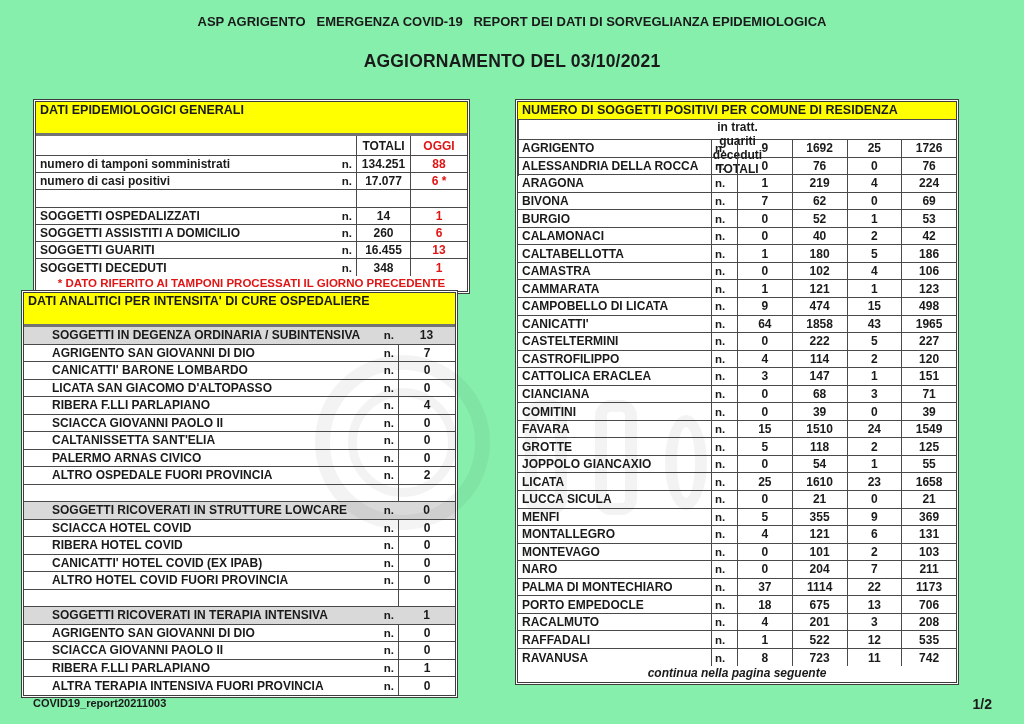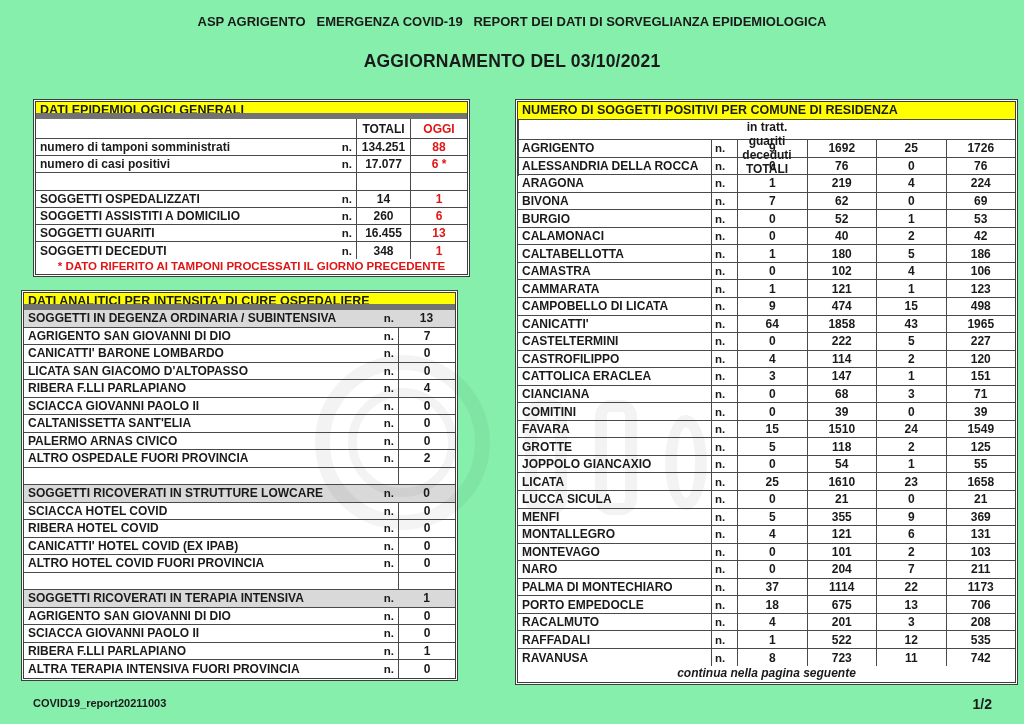--- a/index.html
+++ b/index.html
@@ -19,25 +19,25 @@
     text-align:center; font-size:13px; white-space:pre;
   }
   .title {
     position:absolute; top:51px; left:0; width:100%;
     text-align:center; font-size:17.5px; letter-spacing:.2px;
   }
 
   section { position:absolute; border:3px double #3d3d3d; background:#fff; }
   #t1 { left:33px; top:99px;  width:437px; }
   #t2 { left:21px; top:290px; width:437px; }
-  #t3 { left:515px; top:99px; width:503px; }
+  #t3 { left:515px; top:99px; width:444px; }
 
   .ytitle {
-    background:#ffff00; border-bottom:6px solid #737373;
-    font-size:12.5px; height:17px; line-height:16px;
+    background:#ffff00; border-bottom:3px solid #737373;
+    font-size:12.5px; height:34px; line-height:16px;
     padding:0 4px; white-space:nowrap; overflow:hidden;
   }
 
   .trow { display:flex; align-items:stretch; border-bottom:1px solid #4a4a4a; }
   .trow:last-child { border-bottom:none; }
 
   .lblcell {
     flex:1; display:flex; justify-content:space-between; align-items:center;
     padding:0 4px; font-size:12px; white-space:nowrap; overflow:hidden;
   }
@@ -52,21 +52,21 @@
   #t1 .head { height:20px; }
   #t1 .vcell.tot  { width:54px; }
   #t1 .vcell.oggi { width:57px; }
   .red { color:#e01515; }
   .footnote {
     height:15px; line-height:15px; text-align:center;
     font-size:11.5px; color:#e01515; white-space:nowrap;
   }
 
   
-  #t2 .trow { height:17.5px; }
+  #t2 .trow { height:17.5px;padding-left:24px; }
   #t2 .vcell { width:57px; }
   #t2 .trow.sub { background:#d9d9d9; }
   #t2 .trow.sub .vcell { border-left:none; }
   #t2 .trow.gap .lblcell { min-height:17px; }
 
   
   #t3 .trow { height:17.55px; }
   #t3 .head { height:20.5px;flex-direction:column; }
   .cell-name {
     width:193px; display:flex; align-items:center; padding:0 4px;

